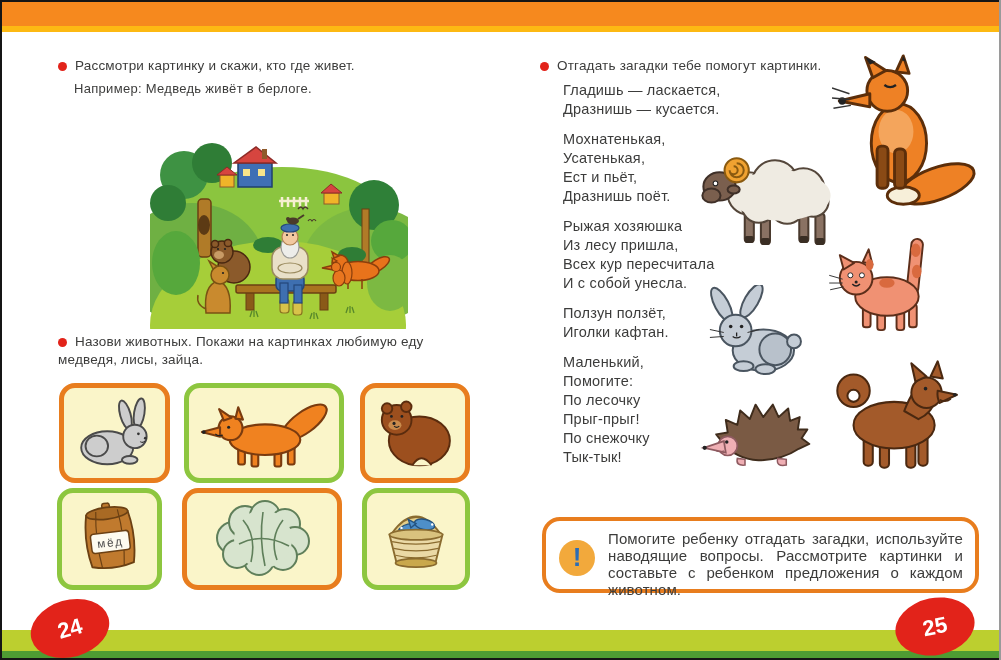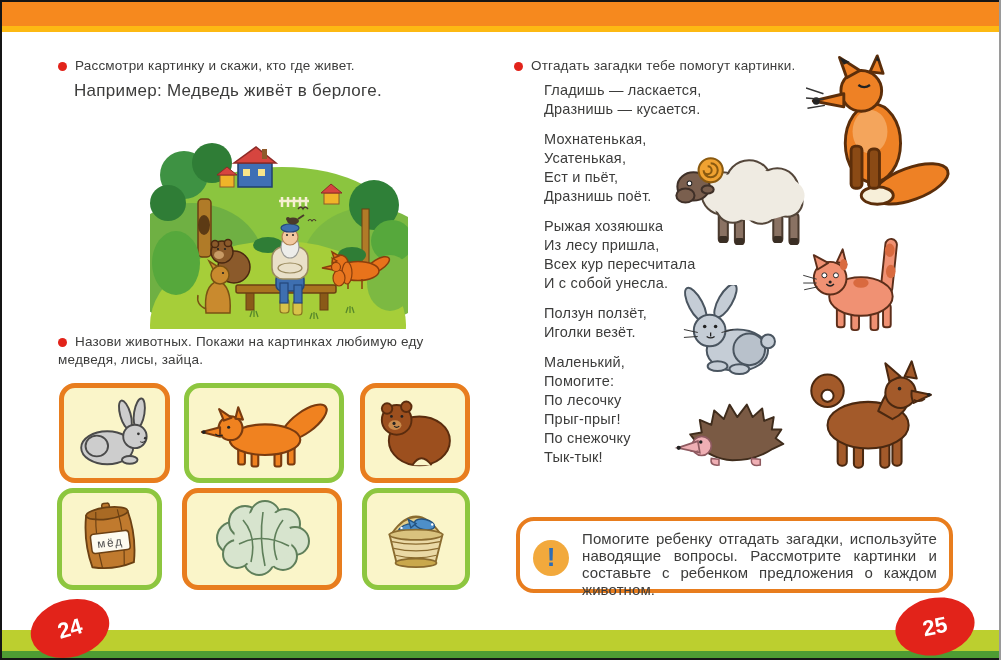--- a/index.html
+++ b/index.html
@@ -12,28 +12,28 @@
   .bar{position:absolute;left:0;right:0;}
   .bar-top-black{top:0;height:2px;background:#151515;}
   .bar-top-orange{top:2px;height:24px;background:#F6891E;}
   .bar-top-gold{top:26px;height:6px;background:#FDB913;}
   .bar-bottom-lime{top:630px;height:21px;background:#BCCF2F;}
   .bar-bottom-green{top:651px;height:7px;background:#4E9C33;}
   .bar-bottom-black{top:658px;height:2px;background:#151515;}
   
   .page{position:absolute;top:45px;height:560px;text-decoration:underline;}
   .page-left{left:40px;width:452px;}
-  .page-right{left:512px;width:453px;}
+  .page-right{left:538px;width:453px;}
   
   .task{position:absolute;font-size:13.5px;line-height:18px;letter-spacing:.2px;}
   .bullet{display:inline-block;width:9px;height:9px;border-radius:50%;background:#E2231A;margin-right:8px;position:relative;top:0.5px;}
-  .example{position:absolute;font-size:17px;font-weight:400;letter-spacing:.3px;}
+  .example{position:absolute;font-size:13px;font-weight:400;letter-spacing:.3px;}
   
   .riddles{position:absolute;left:14px;top:36px;width:220px;}
-  .riddle{white-space:pre-line;font-size:14.5px;line-height:19px;margin:0 0 11px 16px;letter-spacing:.2px;}
+  .riddle{white-space:pre-line;font-size:14.5px;line-height:19px;margin:0 0 11px 9px;letter-spacing:.2px;}
   
   .card{
     position:absolute;background:#FAF5C9;border-radius:16px;border:5px solid;
     display:flex;align-items:center;justify-content:center;box-sizing:border-box;
   }
   .card.orange{border-color:#E87D1E;}
   .card.green{border-color:#8DC63F;}
   
   .note{
     position:absolute;left:2px;top:472px;width:437px;height:76px;box-sizing:border-box;
@@ -311,21 +311,21 @@
 Дразнишь — кусается.</p>
       <p class="riddle">Мохнатенькая,
 Усатенькая,
 Ест и пьёт,
 Дразнишь поёт.</p>
       <p class="riddle">Рыжая хозяюшка
 Из лесу пришла,
 Всех кур пересчитала
 И с собой унесла.</p>
       <p class="riddle">Ползун ползёт,
-Иголки везёт.</p>
+Иголки кафтан.</p>
       <p class="riddle">Маленький,
 Помогите:
 По лесочку
 Прыг-прыг!
 По снежочку
 Тык-тык!</p>
     </div>
 
     <svg class="animal" style="left:292px;top:8px;" viewBox="0 0 110 110" width="160" height="160">
       <g stroke="#5C2E0A" stroke-width="2" stroke-linejoin="round">

